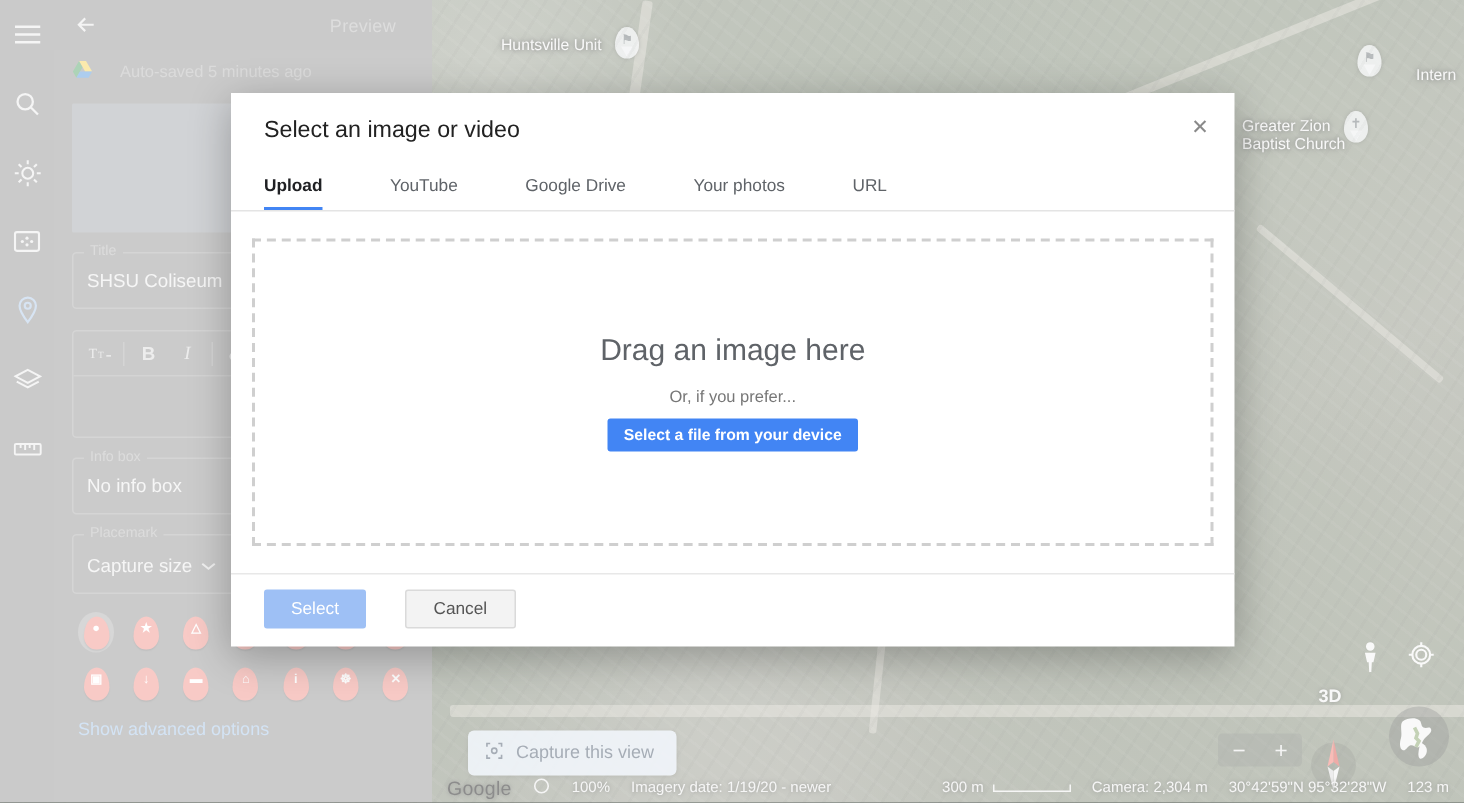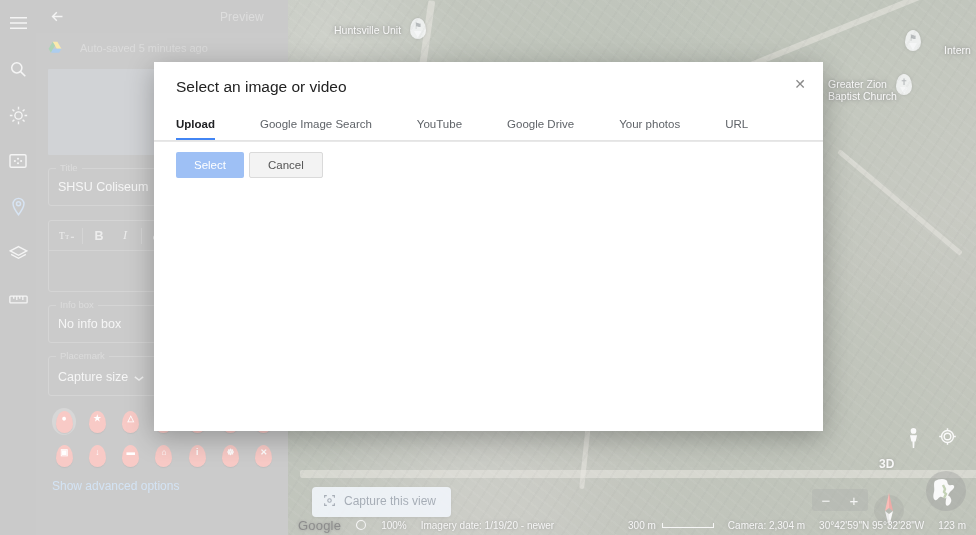--- a/index.html
+++ b/index.html
@@ -189,21 +189,21 @@
   #drop-head { font-size: 20px; color: #5f6368; font-weight: 400; }
   #drop-sub { font-size: 11px; color: #777; margin-top: 13px; }
   #file-btn {
     margin-top: 8px; background: #4285f4; color: #fff;
     font-size: 10.5px; font-weight: 700; padding: 5px 11px;
     border: none; border-radius: 2px; cursor: pointer;
     font-family: "Liberation Sans", sans-serif;
   }
   #modal-foot {
     border-top: 1px solid #e8e8e8; padding: 10px 22px 12px 22px;
-    display: flex; gap: 5px;
+    display: flex; gap: 26px;
   }
   .mbtn {
     font-size: 11.5px; padding: 6px 18px; border-radius: 2px;
     cursor: pointer; font-family: "Liberation Sans", sans-serif;
   }
   #select-btn { background: #9ec0f5; color: #fff; border: none; }
   #cancel-btn { background: #f3f3f3; color: #555; border: 1px solid #dadada; }
 
   
   #capture-btn {
@@ -544,27 +544,33 @@
   </div>
 
   <div id="scrim"></div>
 
   <div id="modal">
     <div id="modal-title">Select an image or video</div>
     <div id="modal-close">✕</div>
 
     <div id="tabs">
         <div class="tab active">Upload</div>
-        <div class="tab">Google Image Search</div>
         <div class="tab">YouTube</div>
         <div class="tab">Google Drive</div>
         <div class="tab">Your photos</div>
         <div class="tab">URL</div>
       </div>
 
+    <div id="modal-body">
+      <div id="dropzone">
+        <div id="drop-head">Drag an image here</div>
+        <div id="drop-sub">Or, if you prefer...</div>
+        <button id="file-btn">Select a file from your device</button>
+      </div>
+    </div>
 
     <div id="modal-foot">
       <button id="select-btn" class="mbtn">Select</button>
       <button id="cancel-btn" class="mbtn">Cancel</button>
     </div>
   </div>
 
 </div>
 
 </body></html>

